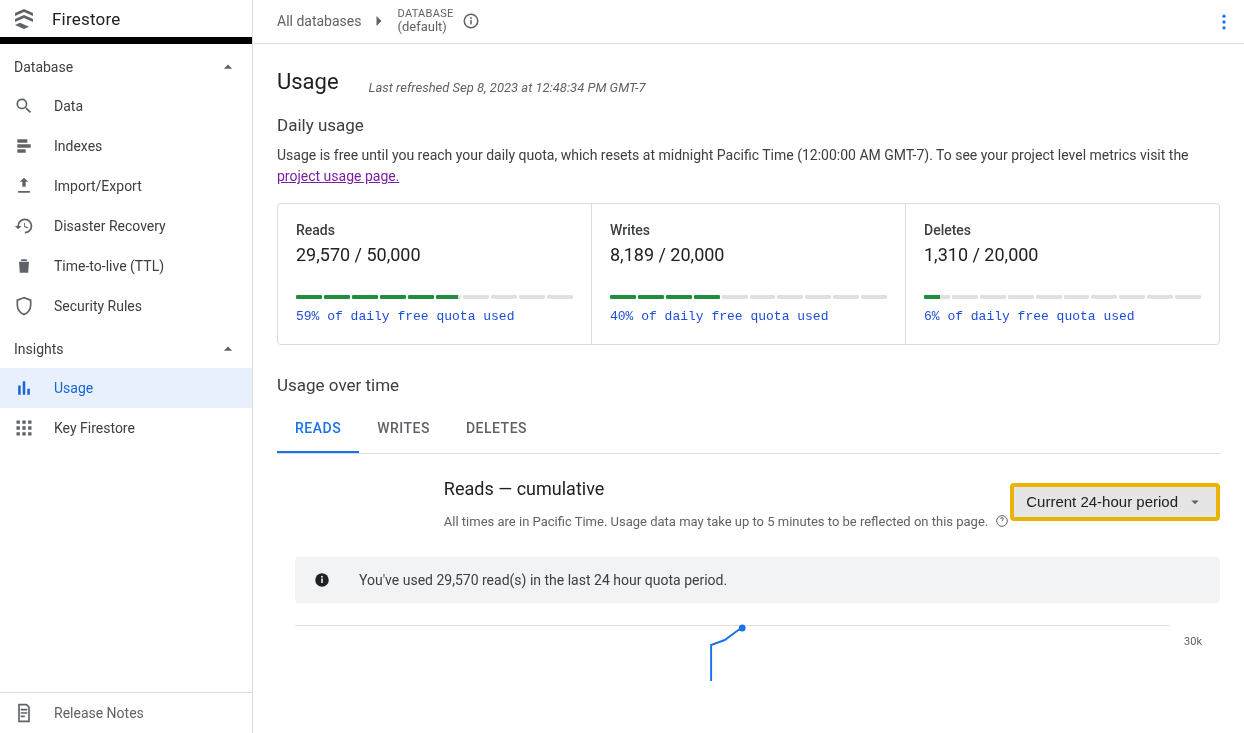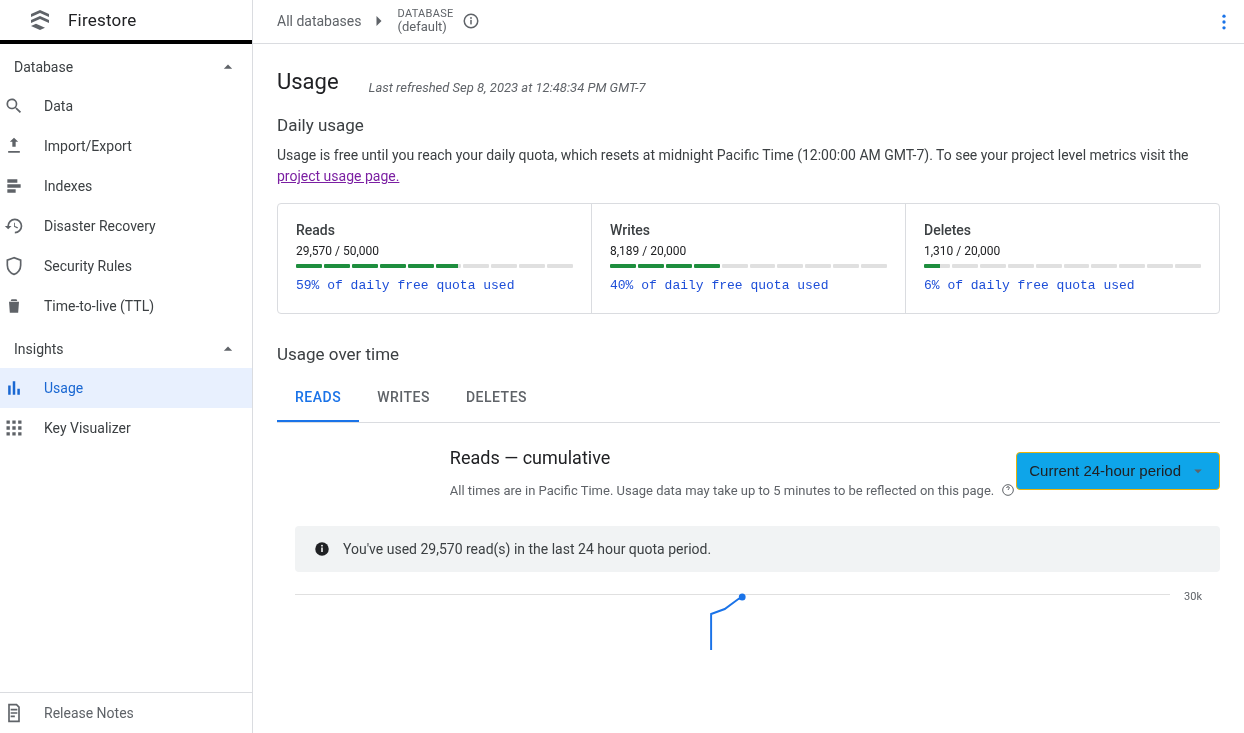--- a/index.html
+++ b/index.html
@@ -4,30 +4,30 @@
 <style>
   * { box-sizing: border-box; }
   html, body { margin:0; padding:0; height:100%; font-family: Roboto, "Helvetica Neue", Arial, sans-serif; color:#202124; background:#fff; }
   body { width:1244px; height:733px; overflow:hidden; position:relative; }
 
   .root { display:flex; height:100%; }
 
   
   .sidebar { width:253px; flex:0 0 253px; border-right:1px solid #dadce0; display:flex; flex-direction:column; }
   .sidebar-scroll { flex:1; overflow:hidden; }
-  .brand { display:flex; align-items:center; height:44px; padding:0 28px; border-bottom:4px solid #000000; }
+  .brand { display:flex; align-items:center; height:44px; padding:0 12px; border-bottom:7px solid #000000; }
   .brand svg { width:24px; height:24px; margin-right:16px; }
   .brand-title { font-size:17px; font-weight:400; letter-spacing:0.2px; color:#202124; }
 
   .nav-section { padding-top:4px; }
   .nav-group-header { display:flex; align-items:center; justify-content:space-between; padding:0 14px; height:38px; cursor:pointer; }
   .nav-group-header span { font-size:14px; color:#3c4043; }
   .chevron { width:20px; height:20px; fill:#5f6368; }
 
-  .nav-item { display:flex; align-items:center; height:40px; padding:0 0 0 4px; cursor:pointer; font-size:14px; color:#3c4043; }
+  .nav-item { display:flex; align-items:center; height:40px; padding:0 0 0 14px; cursor:pointer; font-size:14px; color:#3c4043; }
   .nav-item .nav-icon { width:20px; height:20px; margin-right:20px; fill:#5f6368; flex:0 0 20px; }
   .nav-item.selected { background:#e8f0fe; color:#1967d2; }
   .nav-item.selected .nav-icon { fill:#1967d2; }
 
   .sidebar-footer { border-top:1px solid #dadce0;margin-top:36px; }
   .sidebar-footer .nav-item { color:#5f6368; }
 
   
   .main { flex:1; display:flex; flex-direction:column; height:100%; }
   .topbar { height:44px; border-bottom:1px solid #dadce0; display:flex; align-items:center; padding:0 10px 0 24px; justify-content:space-between; }
@@ -47,49 +47,49 @@
 
   h2.section { font-size:17px; font-weight:400; color:#3c4043; margin:14px 0 10px; }
   p.desc { font-size:14px; color:#3c4043; margin:0 0 16px; line-height:1.5; }
   a.link { color:#7b1fa2; text-decoration:underline; }
 
   
   .quota-row { display:flex; border:1px solid #dadce0; border-radius:4px; margin-bottom:30px; }
   .quota-card { flex:1; padding:18px 18px 20px; border-right:1px solid #dadce0; }
   .quota-card:last-child { border-right:none; }
   .quota-card .qlabel { font-size:14px; font-weight:500; color:#3c4043; margin-bottom:6px; }
-  .quota-card .qvalue { font-size:12px; color:#202124; margin-bottom:6px; }
+  .quota-card .qvalue { font-size:18px; color:#202124; margin-bottom:30px; }
   .quota-card .qpct { font-size:13px; color:#1d4ed8; margin-top:10px;font-family:Liberation Mono, monospace; }
 
   .segbar { display:flex; gap:2px; height:4px; }
   .segbar .seg { flex:1; background:#e0e0e0; border-radius:1px; }
   .segbar .seg.fill { background:#1e8e3e; }
   .segbar .seg.partial { position:relative; overflow:hidden; }
   .segbar .seg.partial::before { content:""; position:absolute; left:0; top:0; bottom:0; background:#1e8e3e; border-radius:1px; }
   
 
   
   .tabs { border-bottom:1px solid #dadce0; display:flex; }
   .tab { padding:0 18px; height:48px; display:flex; align-items:center; font-size:14px; letter-spacing:0.5px; color:#5f6368; font-weight:500; cursor:pointer; border-bottom:2px solid transparent; }
   .tab.active { color:#1a73e8; border-bottom-color:#1a73e8; }
 
   .chart-panel { padding:20px 0 0 18px; }
   .chart-title { font-size:18px; font-weight:400; color:#202124; margin:4px 0 14px; }
   .chart-row { display:flex; justify-content:flex-end; align-items:center; }
   .hint { font-size:13px; color:#5f6368; display:flex; align-items:center; gap:6px; }
   .help-icon { width:16px; height:16px; fill:none; stroke:#5f6368; stroke-width:1.5; }
 
-  .period-btn { border:1px solid #eab308; border-radius:4px; background:#0ea5e9; height:38px; padding:0 12px; font-size:15px; color:#202124; display:flex; align-items:center; gap:8px; cursor:pointer; }
+  .period-btn { border:4px solid #eab308; border-radius:4px; background:#e5e5e5; height:38px; padding:0 12px; font-size:15px; color:#202124; display:flex; align-items:center; gap:8px; cursor:pointer; }
   .period-btn svg { width:18px; height:18px; fill:#5f6368; }
 
-  .banner { background:#f1f3f4; border-radius:4px; margin-top:28px; padding:14px 18px; display:flex; align-items:center; gap:12px; font-size:14px; color:#3c4043; }
+  .banner { background:#f1f3f4; border-radius:4px; margin-top:28px; padding:14px 18px; display:flex; align-items:center; gap:28px; font-size:14px; color:#3c4043; }
   .banner svg { width:18px; height:18px; fill:#202124; flex:0 0 18px; }
 
   .chart-stub { margin-top:18px; height:60px; position:relative; }
-  .chart-stub .ylabel { position:absolute; right:18px; top:0; font-size:11px; color:#5f6368; }
+  .chart-stub .ylabel { position:absolute; right:18px; top:14px; font-size:11px; color:#5f6368; }
   .chart-stub .hr { position:absolute; left:0; right:50px; top:4px; border-top:1px solid #e0e0e0; }
   .chart-stub svg { position:absolute; left:0; right:50px; top:0; height:60px; width:calc(100% - 50px); }
 
   
   svg { display:block; }
 </style>
 </head>
 <body>
 
 <div class="root">
@@ -114,68 +114,68 @@
         </div>
 
         <div class="nav-item">
           <svg class="nav-icon" viewBox="0 0 24 24">
               <path d="M15.5 14h-.8l-.3-.3a6.5 6.5 0 10-.7.7l.3.3v.8l5 5 1.5-1.5-5-5zm-6 0a4.5 4.5 0 110-9 4.5 4.5 0 010 9z"></path>
             </svg>
           <span>Data</span>
         </div>
         <div class="nav-item">
           <svg class="nav-icon" viewBox="0 0 24 24">
+              <path d="M4 4h12v4H4zM4 10h16v4H4zM4 16h10v4H4z"></path>
+            </svg>
+          <span>Indexes</span>
+        </div>
+        <div class="nav-item">
+          <svg class="nav-icon" viewBox="0 0 24 24">
               <path d="M5 20h14v-2H5zM12 2 7 7h3v6h4V7h3z"></path>
             </svg>
           <span>Import/Export</span>
         </div>
         <div class="nav-item">
           <svg class="nav-icon" viewBox="0 0 24 24">
-              <path d="M4 4h12v4H4zM4 10h16v4H4zM4 16h10v4H4z"></path>
-            </svg>
-          <span>Indexes</span>
-        </div>
-        <div class="nav-item">
-          <svg class="nav-icon" viewBox="0 0 24 24">
               <path d="M13 3a9 9 0 00-9 9H1l4 4 4-4H6a7 7 0 117 7v2a9 9 0 000-18zM12 8v5l4 2 .8-1.4L13 12V8z"></path>
             </svg>
           <span>Disaster Recovery</span>
         </div>
         <div class="nav-item">
           <svg class="nav-icon" viewBox="0 0 24 24">
+              <path d="M6 7h12l-1 13H7zM9 4h6l1 2H8z"></path>
+            </svg>
+          <span>Time-to-live (TTL)</span>
+        </div>
+        <div class="nav-item">
+          <svg class="nav-icon" viewBox="0 0 24 24">
               <path d="M12 2 4 5v6c0 5 3.4 9.7 8 11 4.6-1.3 8-6 8-11V5z" fill="none" stroke="#5f6368" stroke-width="2"></path>
             </svg>
           <span>Security Rules</span>
-        </div>
-        <div class="nav-item">
-          <svg class="nav-icon" viewBox="0 0 24 24">
-              <path d="M6 7h12l-1 13H7zM9 4h6l1 2H8z"></path>
-            </svg>
-          <span>Time-to-live (TTL)</span>
         </div>
       </div>
 
       <div class="nav-section">
         <div class="nav-group-header">
           <span>Insights</span>
           <svg class="chevron" viewBox="0 0 24 24">
               <path d="M7 14l5-5 5 5z"></path>
             </svg>
         </div>
         <div class="nav-item selected">
           <svg class="nav-icon" viewBox="0 0 24 24">
               <path d="M5 9h3v11H5zM10.5 4h3v16h-3zM16 13h3v7h-3z"></path>
             </svg>
           <span>Usage</span>
         </div>
         <div class="nav-item">
           <svg class="nav-icon" viewBox="0 0 24 24">
               <path d="M3 3h4v4H3zM10 3h4v4h-4zM17 3h4v4h-4zM3 10h4v4H3zM10 10h4v4h-4zM17 10h4v4h-4zM3 17h4v4H3zM10 17h4v4h-4zM17 17h4v4h-4z"></path>
             </svg>
-          <span>Key Visualizer</span>
+          <span>Key Firestore</span>
         </div>
       </div>
     </div>
 
     <div class="sidebar-footer">
       <div class="nav-item">
         <svg class="nav-icon" viewBox="0 0 24 24">
             <path d="M6 2h9l3 3v17H6zM8 8h8M8 12h8M8 16h5" fill="none" stroke="#5f6368" stroke-width="2"></path>
           </svg>
         <span>Release Notes</span>

